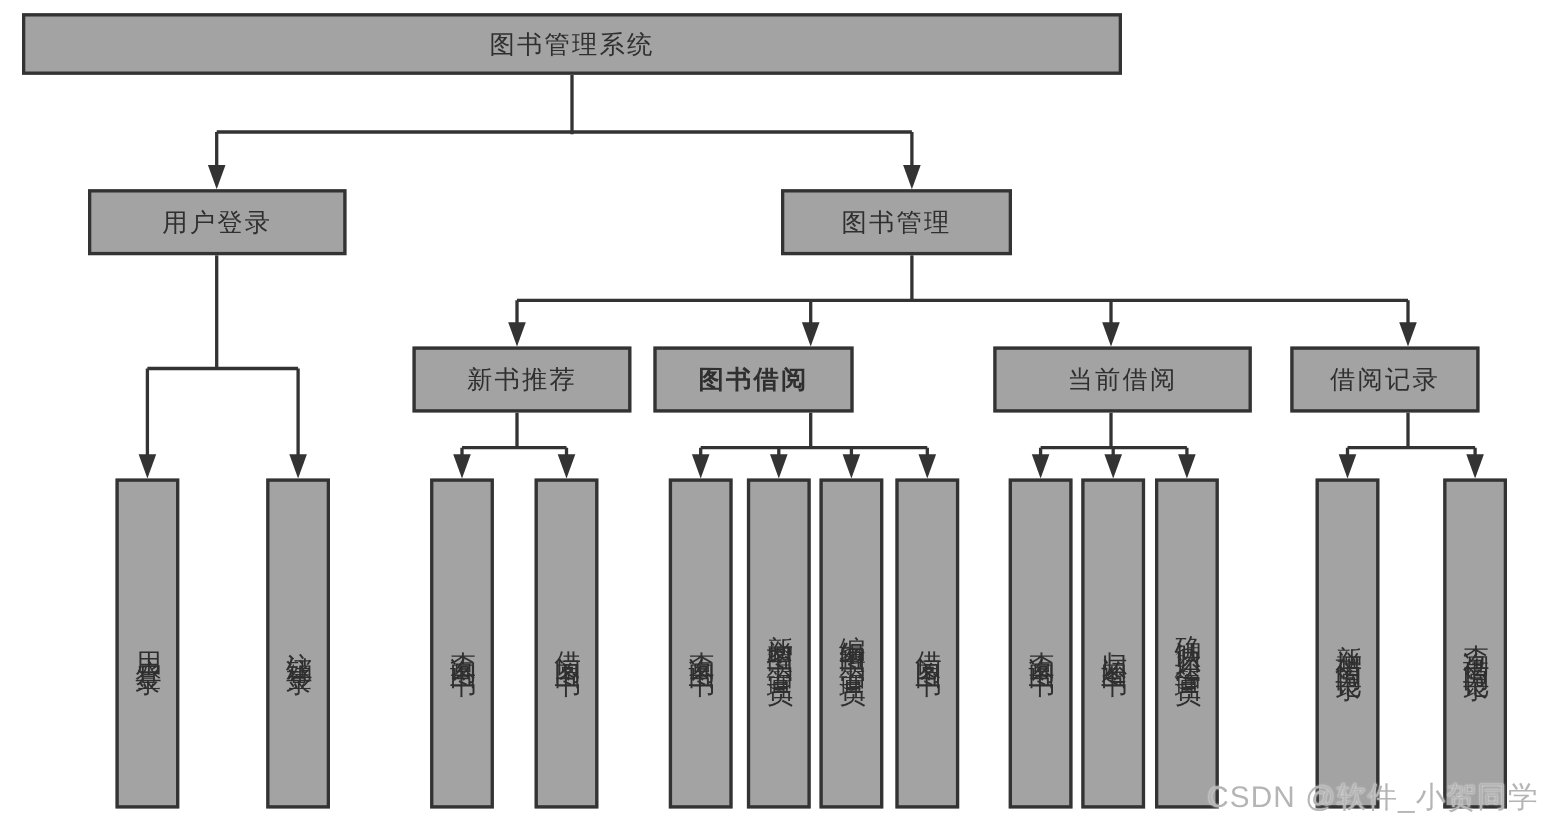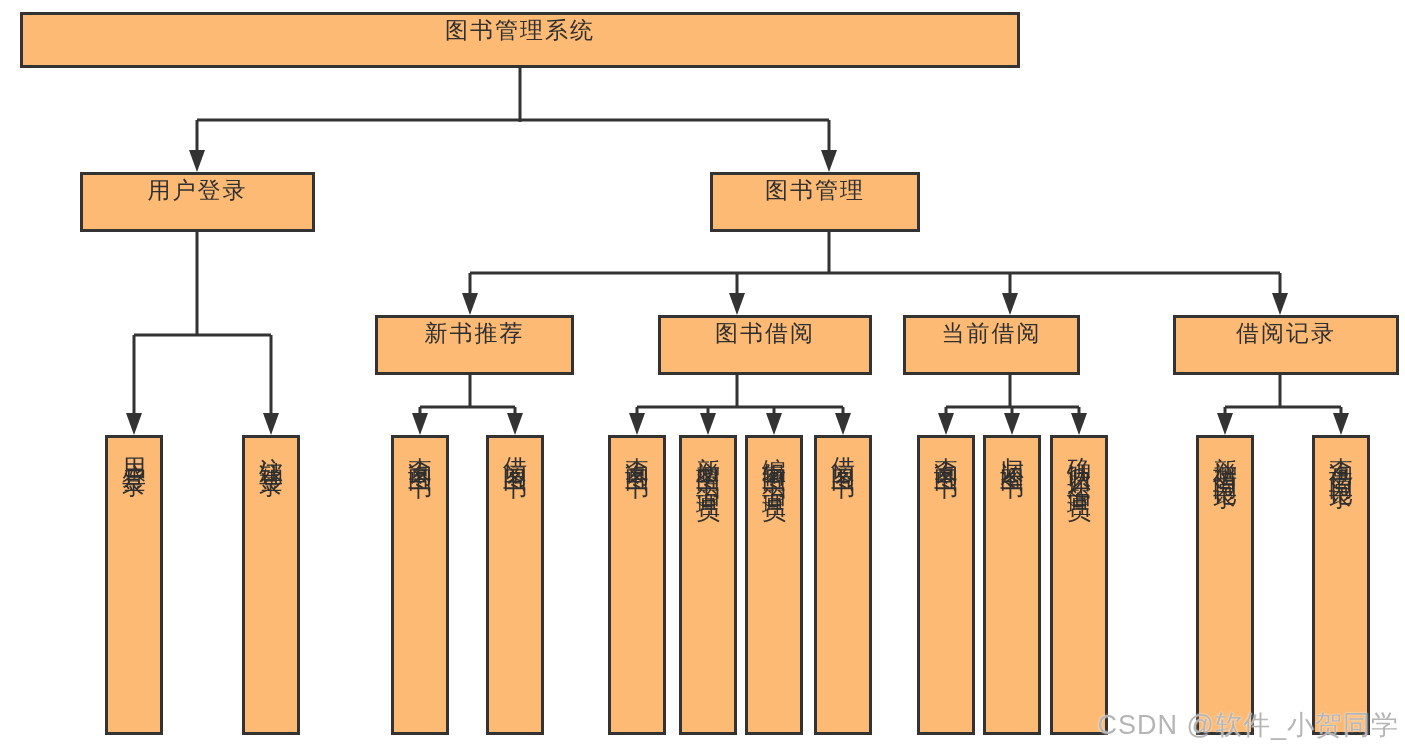--- a/index.html
+++ b/index.html
@@ -20,23 +20,23 @@
     left: 0;
     top: 0;
     width: 1405px;
     height: 747px;
     z-index: 1;
   }
   .node {
     position: absolute;
     box-sizing: border-box;
     border: 3px solid #333333;
-    background: #fdba74;
+    background: #a3a3a3;
     display: flex;
-    align-items: flex-start;
+    align-items: center;
     justify-content: center;
     z-index: 2;
     color: #2f2f2f;
   }
   .h-label {
     font-size: 23px;
     letter-spacing: 2px;
     white-space: nowrap;
     color: #2f2f2f;
   }
@@ -113,27 +113,27 @@
   <div class="node lvl" style="left:80px; top:172px; width:235px;">
     <span class="h-label">用户登录</span>
   </div>
   <div class="node lvl" style="left:710px; top:172px; width:210px;">
     <span class="h-label">图书管理</span>
   </div>
 
   <div class="node lvl" style="left:363px; top:315px; width:199px;margin-left:12px;">
     <span class="h-label">新书推荐</span>
   </div>
-  <div class="node lvl" style="left:658px; top:315px; width:214px;">
+  <div class="node lvl" style="left:594px; top:315px; width:182px;font-weight:bold;">
     <span class="h-label">图书借阅</span>
   </div>
-  <div class="node lvl" style="left:903px; top:315px; width:177px;">
+  <div class="node lvl" style="left:903px; top:315px; width:235px;">
     <span class="h-label">当前借阅</span>
   </div>
-  <div class="node lvl" style="left:1173px; top:315px; width:226px;">
+  <div class="node lvl" style="left:1173px; top:315px; width:172px;">
     <span class="h-label">借阅记录</span>
   </div>
 
   <div class="node leaf" style="left:105px;">
     <span class="v-label">用户登录</span>
   </div>
   <div class="node leaf" style="left:242px;">
     <span class="v-label">注销登录</span>
   </div>
 

